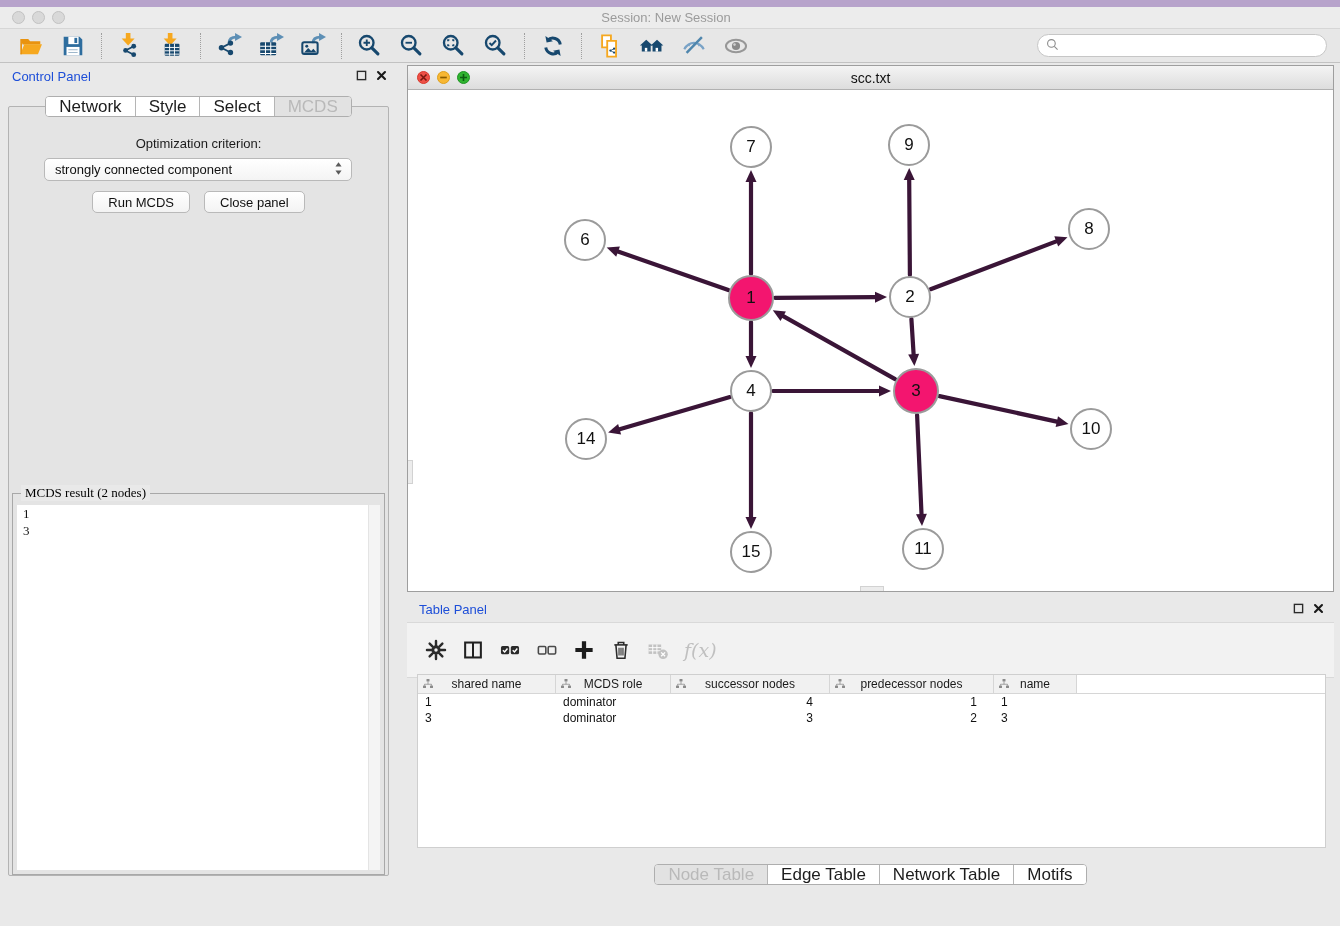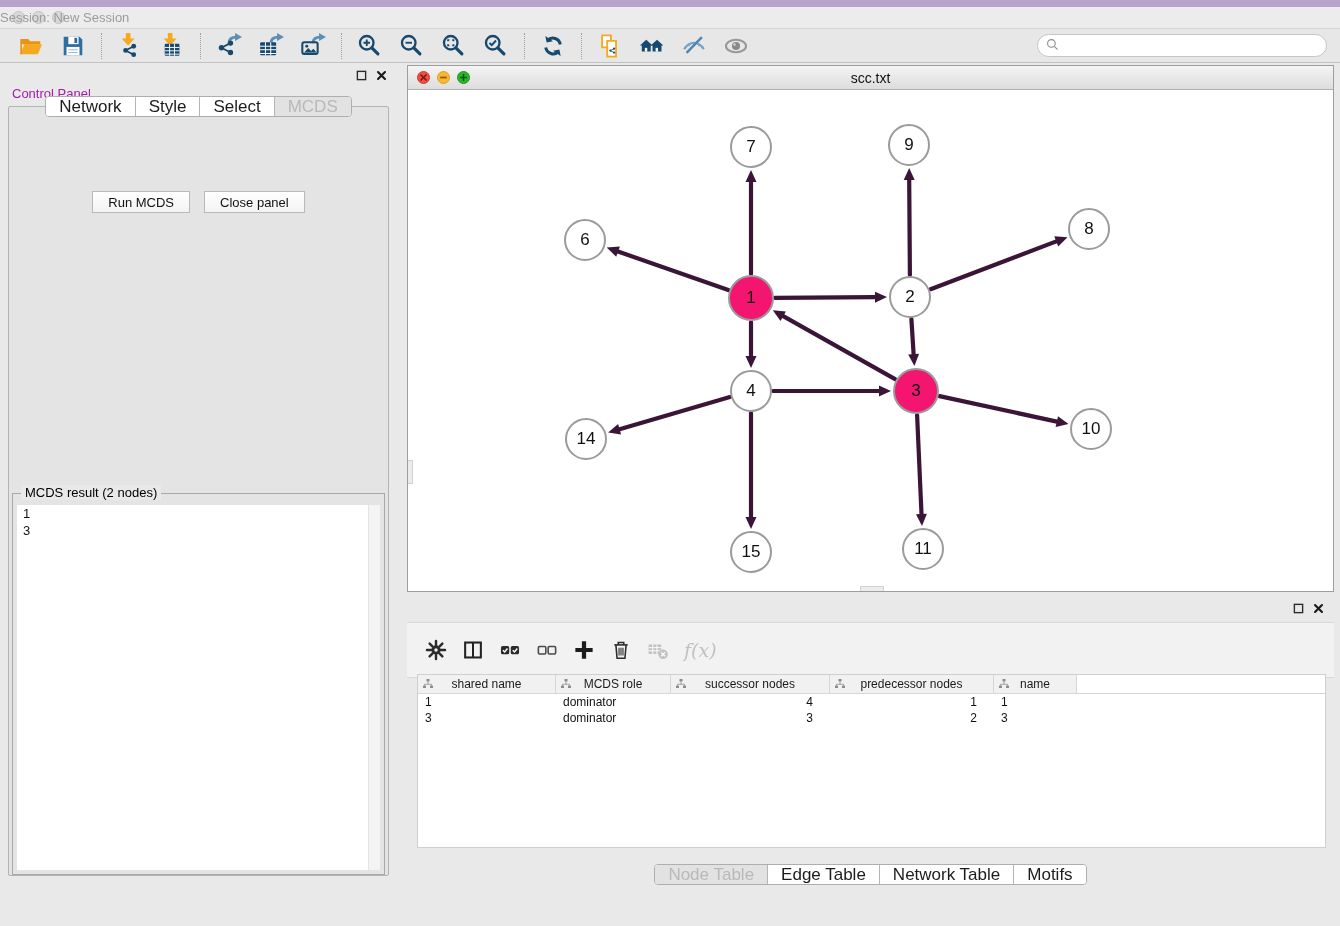--- a/index.html
+++ b/index.html
@@ -6,39 +6,39 @@
   html,body { width:1340px; height:926px; overflow:hidden; }
   body { font-family:"Liberation Sans", sans-serif; background:#e9e9e9; position:relative; }
   .app { position:absolute; inset:0; }
 
   
   .mac-strip { position:absolute; top:0; left:0; right:0; height:7px; background:#b7a3cb; }
   .titlebar { position:absolute; top:7px; left:0; right:0; height:22px; background:#ececec;
               border-bottom:1px solid #d6d6d6; }
   .tl-group { position:absolute; left:12px; top:4px; display:flex; gap:7px; }
   .tl { width:13px; height:13px; border-radius:50%; background:#d9d9d9; border:1px solid #c2c2c2; }
-  .win-title { position:absolute; left:0; right:8px; top:3px; font-size:13px; color:#9b9b9b; }
+  .win-title { position:absolute; left:0; right:8px; top:3px; text-align:center; font-size:13px; color:#9b9b9b; }
 
   .toolbar { position:absolute; top:29px; left:0; right:0; height:34px; background:#e7e7e7;
              border-bottom:1px solid #c2c2c2; display:flex; align-items:center; padding-left:10px; }
   .tb-group { display:flex; align-items:center; }
   .tb-icon { width:34px; height:30px; display:flex; align-items:center; justify-content:center; margin:0 4px; }
   .tb-icon svg { width:26px; height:26px; }
   .tb-sep { width:1px; height:26px; margin:0 7px; border-left:1px dotted #9f9f9f; }
   .search { position:absolute; right:13px; top:5px; width:290px; height:23px; background:#fff;
             border:1px solid #c6c6c6; border-radius:12px; display:flex; align-items:center; padding:0 8px; }
   .search svg { width:13px; height:13px; }
   .search input { border:none; outline:none; flex:1; font-size:12px; margin-left:5px; background:transparent; }
 
   .main { position:absolute; top:63px; left:0; right:0; height:830px; background:#e9e9e9; }
 
   
   .control-panel { position:absolute; left:0; top:0; width:397px; height:830px; }
   .panel-titlerow { position:relative; height:26px; }
-  .panel-title { position:absolute; left:12px; top:23px; font-size:13px; color:#a21caf; }
+  .panel-title { position:absolute; left:12px; top:6px; font-size:13px; color:#1d4ed8; }
   .panel-btns { position:absolute; right:10px; top:7px; display:flex; gap:9px; align-items:center; }
   .panel-btns span { display:flex; } .panel-btns svg { width:11px; height:11px; }
 
   .seg-bar { display:flex; border:1px solid #aeaeae; border-radius:4px; overflow:hidden; background:#fff;
              height:21px; font-size:17px; }
   .seg { display:flex; align-items:center; justify-content:center; padding:0 13px; color:#1c1c1c;
          border-right:1px solid #b5b5b5; background:#fff; cursor:default; white-space:nowrap; }
   .seg:last-child { border-right:none; }
   .seg.selected { background:#e2e2e2; color:#b9b9b9; }
   #cp-tabs { position:absolute; top:33px; left:0; right:0; display:flex; justify-content:center; z-index:2; }
@@ -46,23 +46,23 @@
   .cp-box { position:absolute; left:8px; right:8px; top:43px; bottom:17px; background:#e4e4e4;
             border:1px solid #b3b3b3; border-radius:2px; }
   .opt-label { position:absolute; top:73px; left:0; right:0; text-align:center; font-size:13px; color:#1c1c1c; }
   .mac-select { position:absolute; top:95px; left:44px; width:308px; height:23px; background:linear-gradient(#ffffff,#f4f4f4);
                 border:1px solid #b9b9b9; border-radius:5px; display:flex; align-items:center;
                 padding:0 8px 0 10px; font-size:13px; color:#111; }
   .mac-select .val { flex:1; }
   .mac-select svg { width:9px; height:15px; }
   .cp-buttons { position:absolute; top:128px; left:0; right:0; display:flex; justify-content:center; gap:14px; }
   .mac-btn { height:22px; padding:7px 15px; background:linear-gradient(#ffffff,#f3f3f3); border:1px solid #b9b9b9;
-             border-radius:0; font-size:13px; color:#111; display:flex; align-items:center; font-family:inherit; }
-
-  .result-group { position:absolute; left:12px; top:430px; width:373px; height:382px; border:1px solid #a8a8a8; }
+             border-radius:5px; font-size:13px; color:#111; display:flex; align-items:center; font-family:inherit; }
+
+  .result-group { position:absolute; left:12px; top:430px; width:373px; height:382px; border:1px solid #a8a8a8;font-family:Liberation Serif, serif; }
   .result-legend { position:absolute; top:-9px; left:8px; background:#e9e9e9; padding:0 4px; font-size:13px; color:#000; }
   .result-list { position:absolute; left:4px; right:4px; top:11px; bottom:4px; background:#fff; overflow:hidden; }
   .result-item { font-size:13px; color:#111; padding:1px 0 0 6px; line-height:16px; }
   .result-scroll { position:absolute; right:0; top:0; bottom:0; width:12px; background:#f4f4f4; border-left:1px solid #e4e4e4; }
 
   
   .net-window { position:absolute; left:407px; top:2px; width:927px; height:527px; background:#fff;
                 border:1px solid #9e9e9e; }
   .net-titlebar { position:absolute; top:0; left:0; right:0; height:24px; background:linear-gradient(#f4f4f4,#dddddd);
                   border-bottom:1px solid #b1b1b1; }
@@ -301,20 +301,28 @@
       </div>
       <div id="cp-tabs">
           <div class="seg-bar">
             <span class="seg">Network</span>
             <span class="seg">Style</span>
             <span class="seg">Select</span>
             <span class="seg selected">MCDS</span>
           </div>
         </div>
       <div class="cp-box"></div>
+      <div class="opt-label">Optimization criterion:</div>
+      <div class="mac-select">
+        <span class="val">strongly connected component</span>
+        <span><svg viewBox="0 0 10 16">
+              <path d="M5 1l3.4 4.8H1.6z" fill="#5a5a5a"></path>
+              <path d="M5 15l3.4-4.8H1.6z" fill="#5a5a5a"></path>
+            </svg></span>
+      </div>
       <div class="cp-buttons">
         <button class="mac-btn">Run MCDS</button>
         <button class="mac-btn">Close panel</button>
       </div>
       <div class="result-group">
         <span class="result-legend">MCDS result (2 nodes)</span>
         <div class="result-list" id="result-list">
           <div class="result-item">1</div>
             <div class="result-item">3</div>
             <div class="result-scroll"></div>

